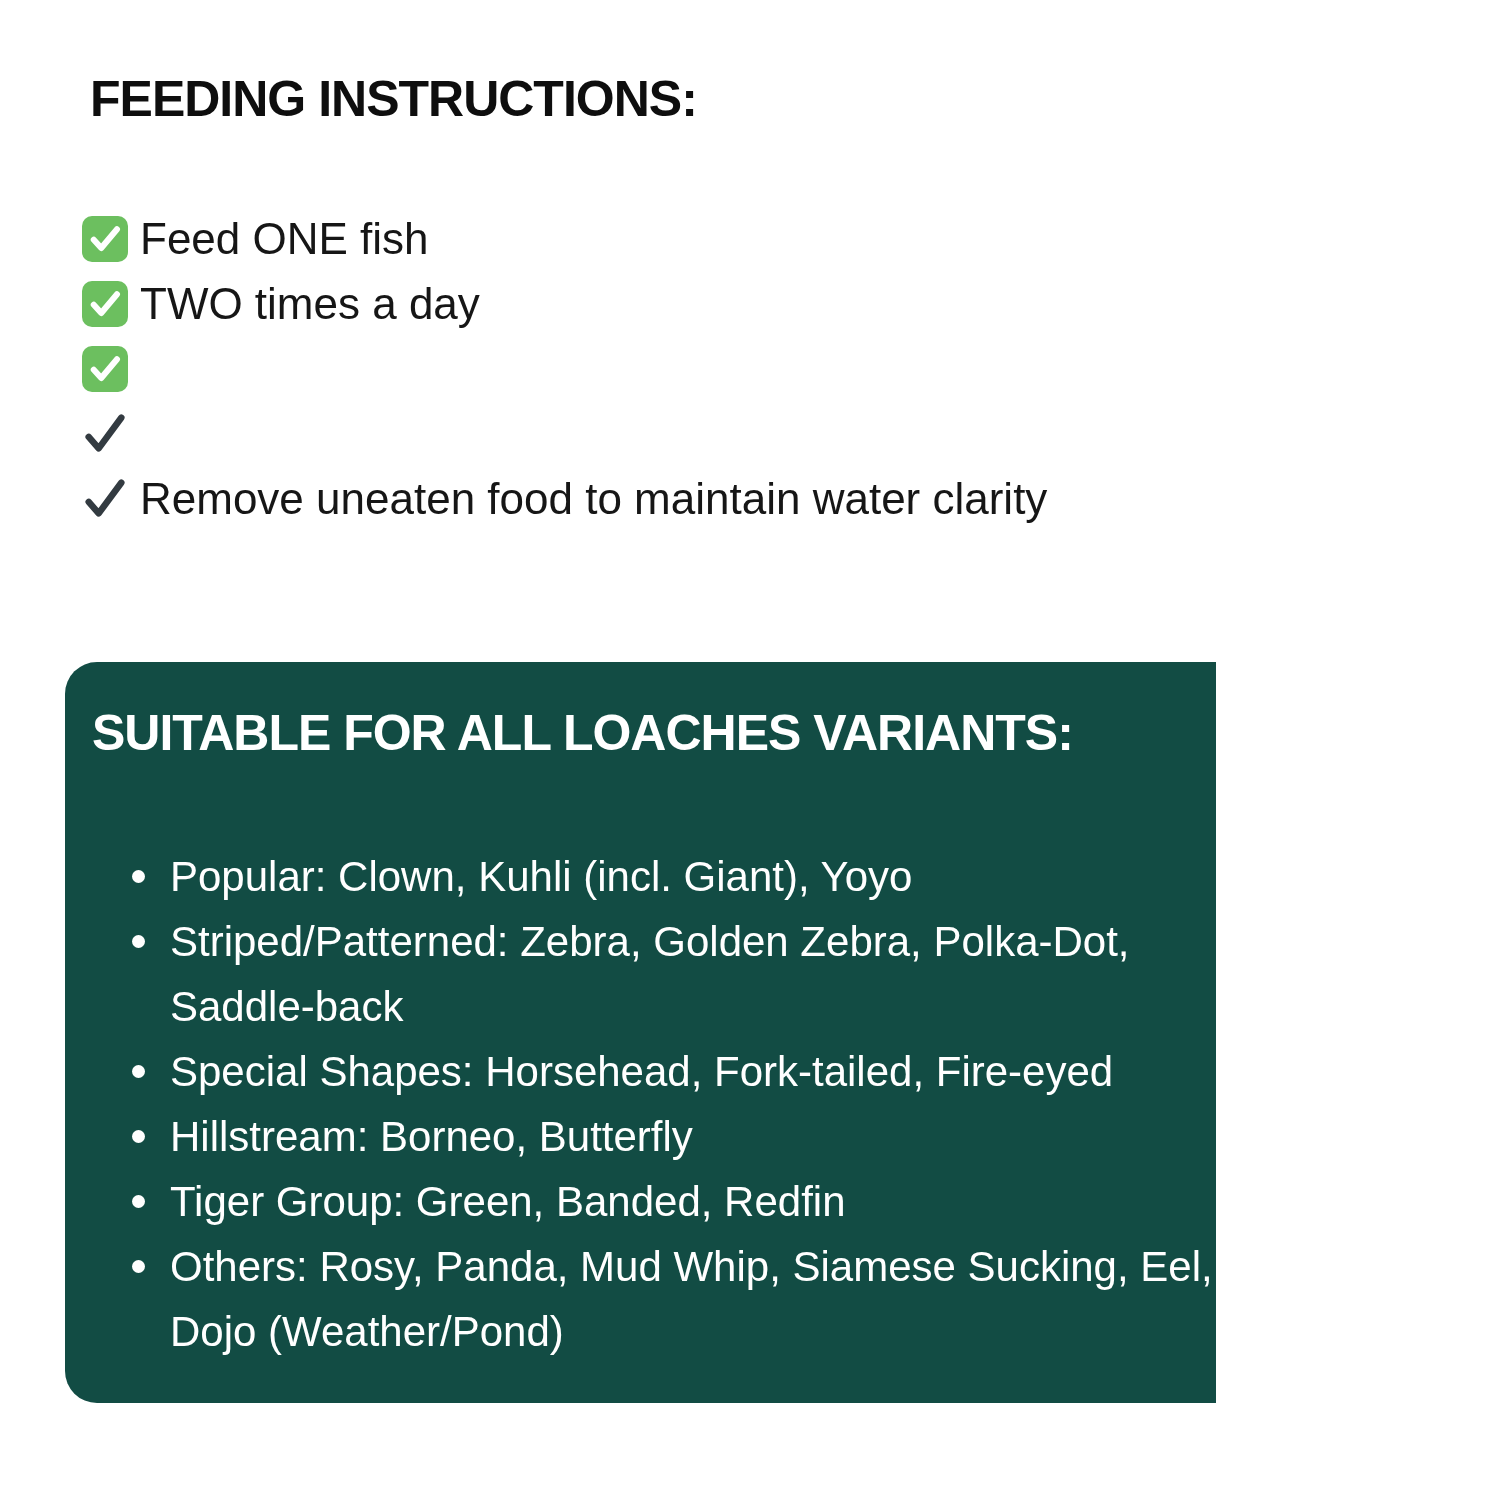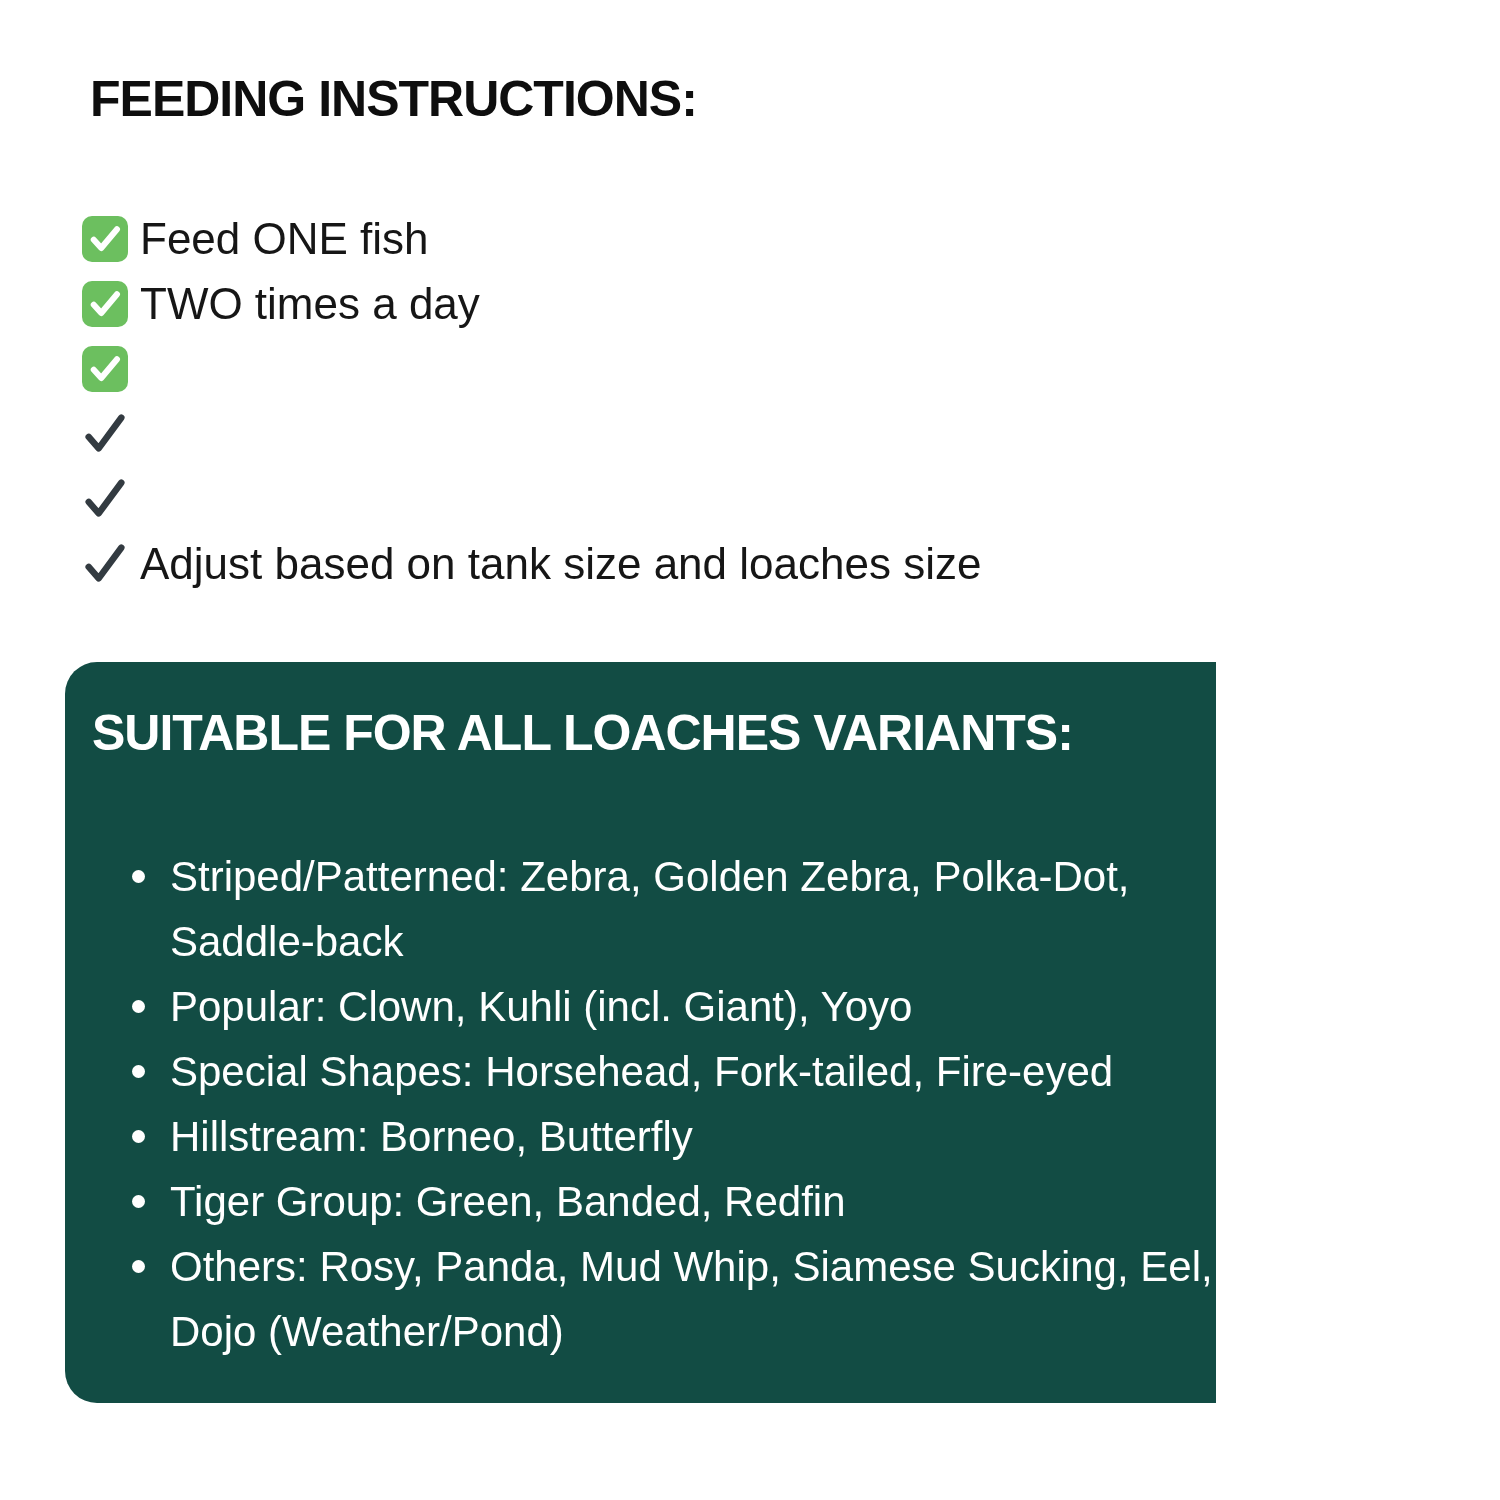--- a/index.html
+++ b/index.html
@@ -148,45 +148,38 @@
           </svg>
       </span>
     </div>
 
     <div class="check-row">
       <span class="plaincheck">
         <svg viewBox="0 0 24 24" width="46" height="46">
             <path d="M3.5 13.5l5.2 6L20.5 3.5" fill="none" stroke="#333b41" stroke-width="3.4" stroke-linecap="round" stroke-linejoin="round"></path>
           </svg>
       </span>
+      <span class="row-text">Remove uneaten food to maintain water clarity</span>
     </div>
 
-    <div class="check-row">
-      <span class="plaincheck">
-        <svg viewBox="0 0 24 24" width="46" height="46">
-            <path d="M3.5 13.5l5.2 6L20.5 3.5" fill="none" stroke="#333b41" stroke-width="3.4" stroke-linecap="round" stroke-linejoin="round"></path>
-          </svg>
-      </span>
-      <span class="row-text">Adjust based on tank size and loaches size</span>
-    </div>
 
   </div>
 
   <section class="panel">
     <h2 class="panel-title">SUITABLE FOR ALL LOACHES VARIANTS:</h2>
 
     <ul class="variant-list">
       <li>
         <span class="bullet-dot"></span>
-        <span class="variant-text">Striped/Patterned: Zebra, Golden Zebra, Polka-Dot,
-Saddle-back</span>
+        <span class="variant-text">Popular: Clown, Kuhli (incl. Giant), Yoyo</span>
       </li>
       <li>
         <span class="bullet-dot"></span>
-        <span class="variant-text">Popular: Clown, Kuhli (incl. Giant), Yoyo</span>
+        <span class="variant-text">Striped/Patterned: Zebra, Golden Zebra, Polka-Dot,
+Saddle-back</span>
       </li>
       <li>
         <span class="bullet-dot"></span>
         <span class="variant-text">Special Shapes: Horsehead, Fork-tailed, Fire-eyed</span>
       </li>
       <li>
         <span class="bullet-dot"></span>
         <span class="variant-text">Hillstream: Borneo, Butterfly</span>
       </li>
       <li>

